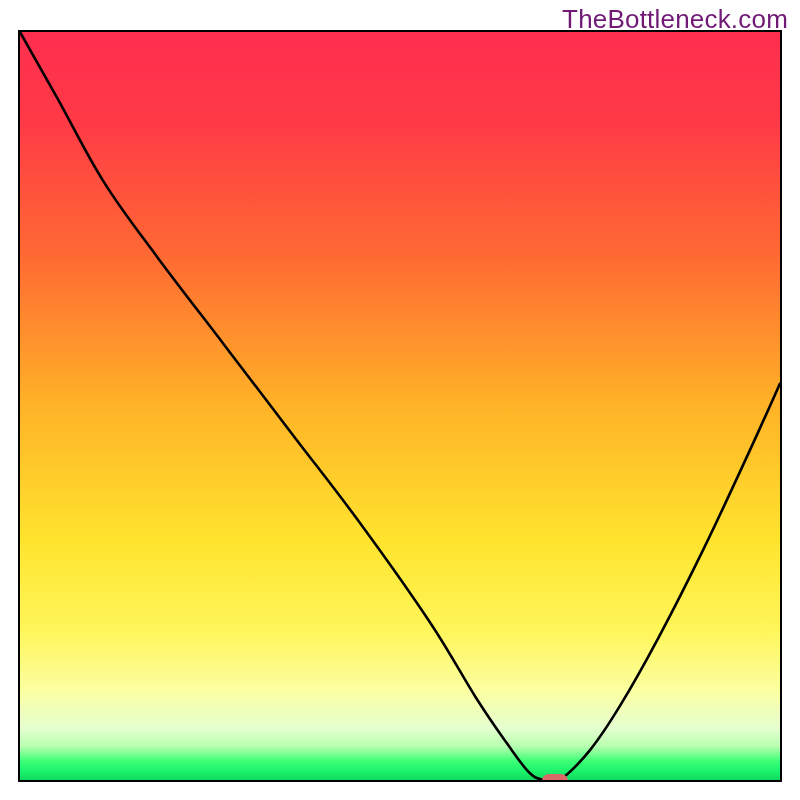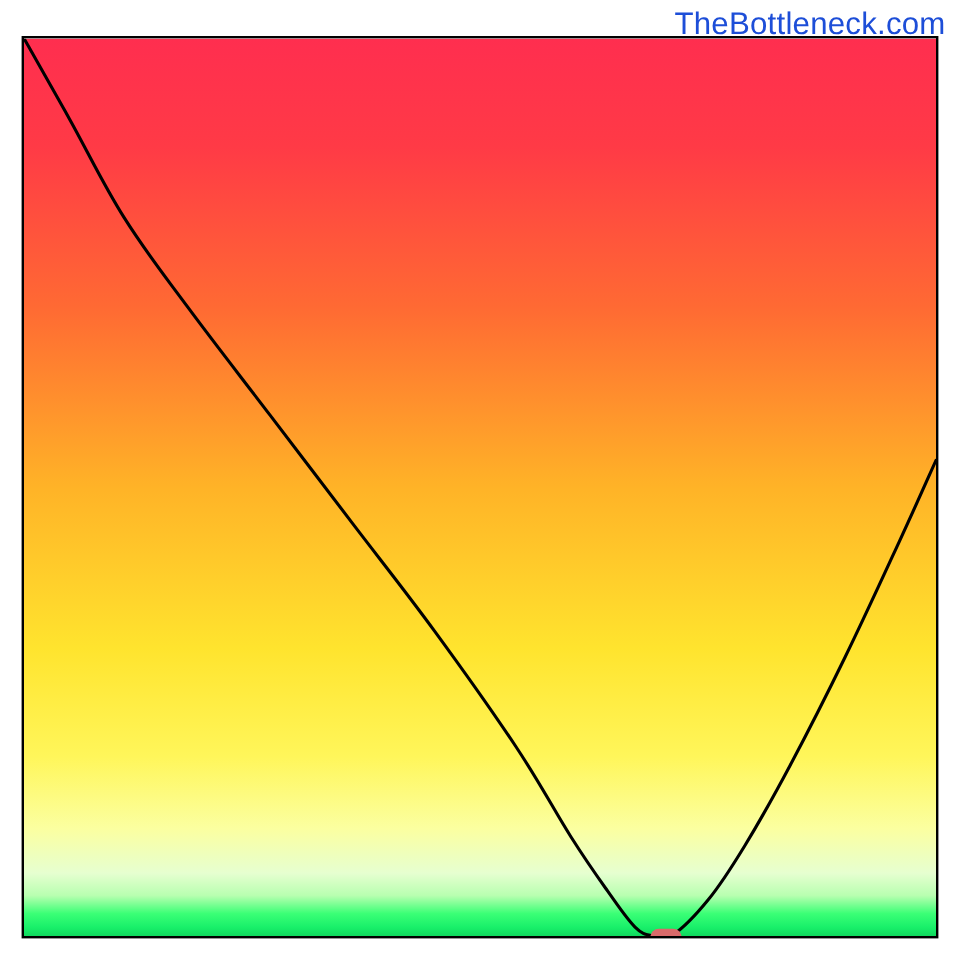--- a/index.html
+++ b/index.html
@@ -12,21 +12,21 @@
   }
   .wrap {
     position: relative;
     width: 800px;
     height: 800px;
   }
   .watermark {
     position: absolute;
     top: 4px;
     right: 12px;
-    color: #1d4ed8;
+    color: #701a75;
     font-size: 26px;
     font-weight: 500;
     letter-spacing: 0.2px;
     user-select: none;
   }
   .plot {
     position: absolute;
     left: 18px;
     top: 30px;
     width: 764px;

